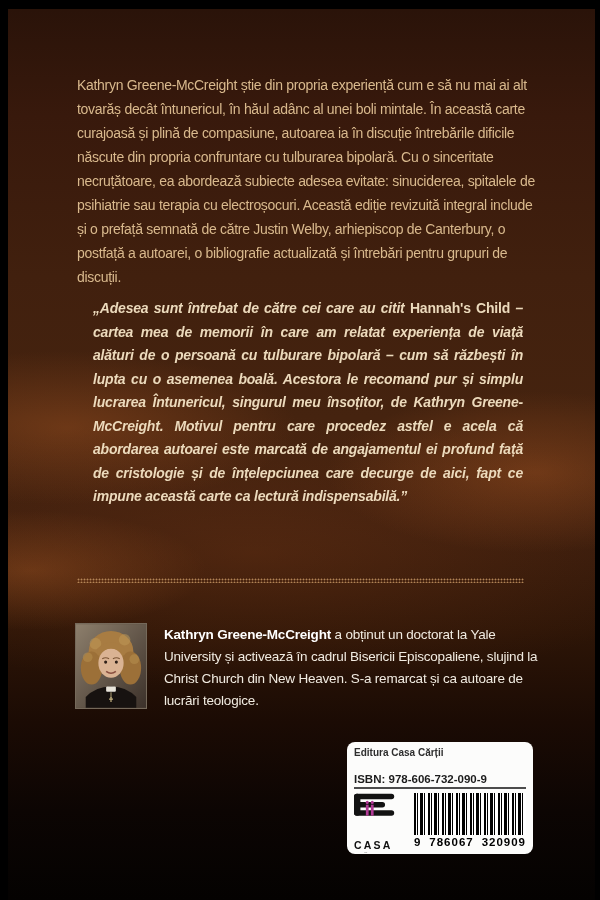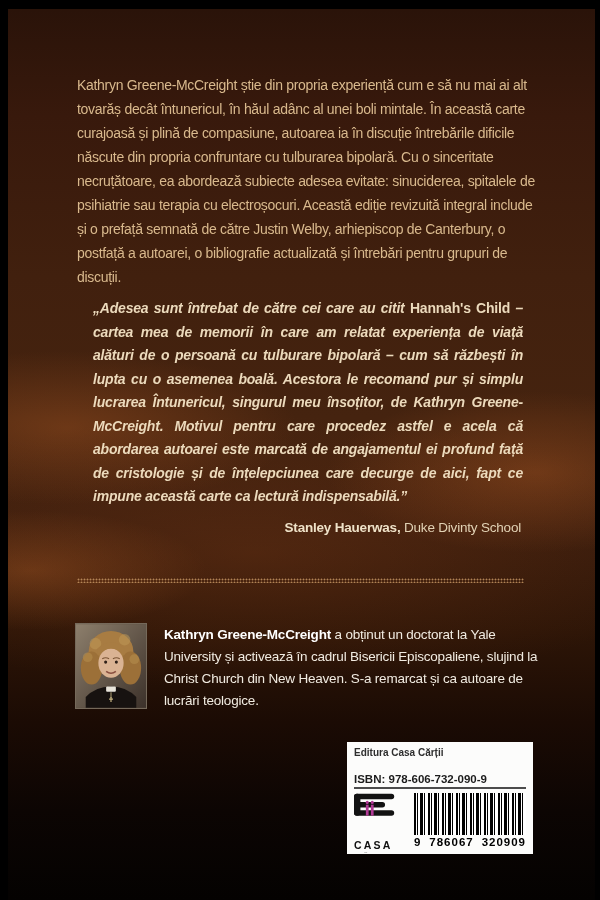--- a/index.html
+++ b/index.html
@@ -52,21 +52,20 @@
 </style>
 </head>
 <body>
 
 <div class="cover">
 
   <p class="para1">Kathryn Greene-McCreight știe din propria experiență cum e să nu mai ai alt tovarăș decât întunericul, în hăul adânc al unei boli mintale. În această carte curajoasă și plină de compasiune, autoarea ia în discuție întrebările dificile născute din propria confruntare cu tulburarea bipolară. Cu o sinceritate necruțătoare, ea abordează subiecte adesea evitate: sinuciderea, spitalele de psihiatrie sau terapia cu electroșocuri. Această ediție revizuită integral include și o prefață semnată de către Justin Welby, arhiepiscop de Canterbury, o postfață a autoarei, o bibliografie actualizată și întrebări pentru grupuri de discuții.</p>
 
   <div class="quote">
     <p class="quote-text"><span>„Adesea sunt întrebat de către cei care au citit </span><span class="upright">Hannah's Child</span><span> – cartea mea de memorii în care am relatat experiența de viață alături de o persoană cu tulburare bipolară – cum să răzbești în lupta cu o asemenea boală. Acestora le recomand pur și simplu lucrarea Întunericul, singurul meu însoțitor, de Kathryn Greene-McCreight. Motivul pentru care procedez astfel e acela că abordarea autoarei este marcată de angajamentul ei profund față de cristologie și de înțelepciunea care decurge de aici, fapt ce impune această carte ca lectură indispensabilă.”</span></p>
-    <p class="attribution"><span class="attr-name">Stanley Hauerwas,</span><span> Duke Divinty School</span></p>
   </div>
 
   <div class="dotted-divider"></div>
 
   <div class="bio">
     <div class="bio-row">
       <svg class="author-photo" viewBox="0 0 72 86" xmlns="http://www.w3.org/2000/svg">
         <defs>
           <linearGradient id="pbg" x1="0" y1="0" x2="1" y2="1">
             <stop offset="0" stop-color="#8d7f6c"></stop>
@@ -90,21 +89,21 @@
         <path d="M31 48.5 Q36 52.5 41 48.5" stroke="#8a5040" stroke-width="1.6" fill="none"></path>
         <path d="M10 86 L10 75 Q20 64 36 64 Q52 64 62 75 L62 86 Z" fill="#171210"></path>
         <rect x="31" y="64" width="10" height="5.5" rx="1" fill="#e8e4da"></rect>
         <path d="M36 70 L36 76" stroke="#b8a678" stroke-width="1"></path>
         <path d="M34 77 L38 77 M36 75 L36 80" stroke="#c8b684" stroke-width="1.2"></path>
       </svg>
       <p class="bio-p1"><span class="author-name">Kathryn Greene-McCreight</span><span> a obținut un doctorat la Yale University și activează în cadrul Bisericii Episcopaliene, slujind la Christ Church din New Heaven. S-a remarcat și ca autoare de lucrări teologice.</span></p>
     </div>
 
     <p class="bio-p2">
-      <span class="bc-box" style="display:block;">
+      <span class="bc-box" style="display:block;border-radius:8px;">
         <span class="bc-head" style="display:block;">
           <span class="bc-pub" style="display:block;">Editura Casa Cărții</span>
           <span class="bc-isbn" style="display:block;">ISBN: 978-606-732-090-9</span>
         </span>
         <span class="bc-mid" style="display:flex;">
           <span class="bc-logo" style="display:block;">
             <svg width="42" height="27" viewBox="0 0 46 28" xmlns="http://www.w3.org/2000/svg">
               <g fill="#121212">
                 <rect x="0" y="0" width="44" height="6" rx="3"></rect>
                 <rect x="0" y="9" width="34" height="6" rx="3"></rect>

